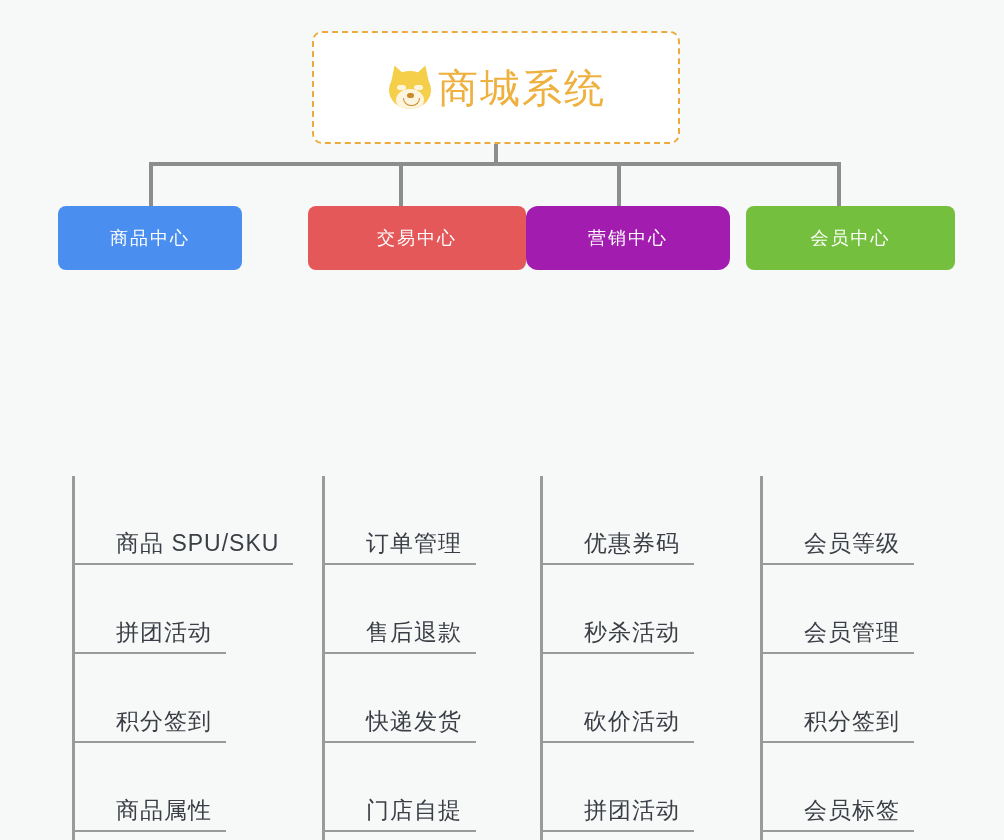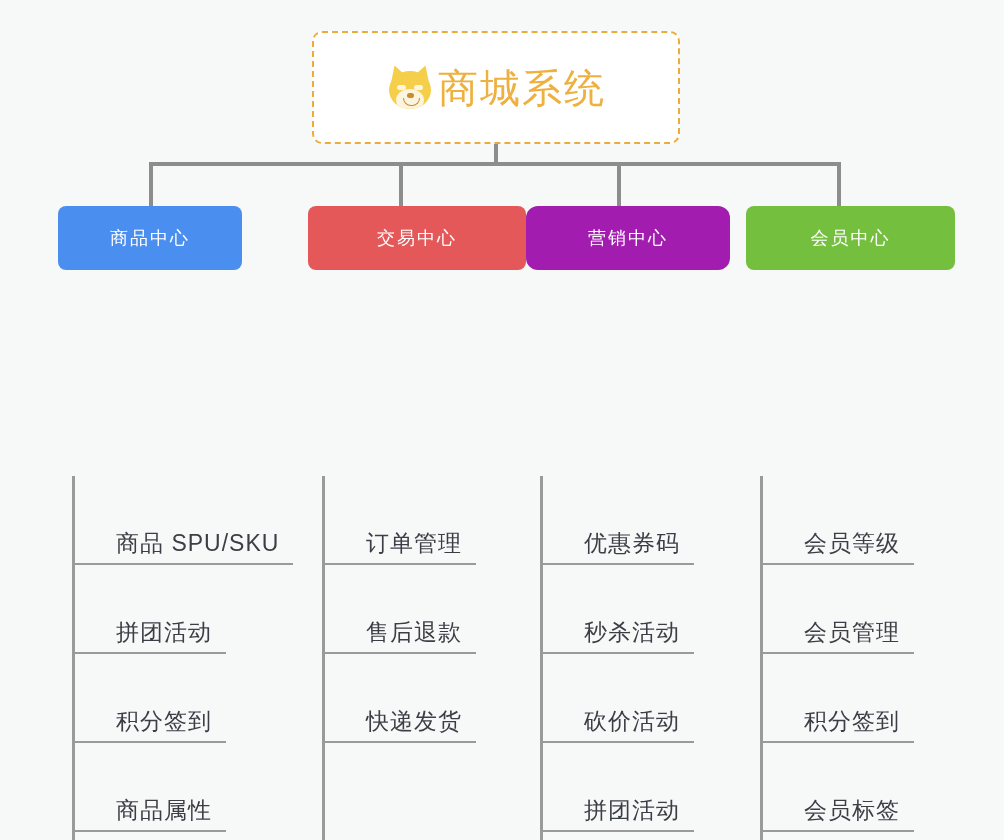--- a/index.html
+++ b/index.html
@@ -254,20 +254,23 @@
     <div class="leaf-list">
       <div class="leaf">
           <span class="leaf-inner">订单管理</span>
         </div>
       <div class="leaf">
           <span class="leaf-inner">售后退款</span>
         </div>
       <div class="leaf">
           <span class="leaf-inner">快递发货</span>
         </div>
+      <div class="leaf">
+          <span class="leaf-inner">门店自提</span>
+        </div>
       <div class="leaf"></div>
 
     </div>
   </div>
 
   <div class="column col-3">
     <div class="cat-box">
       <span>营销中心</span>
     </div>
     <div class="trunk"></div>

